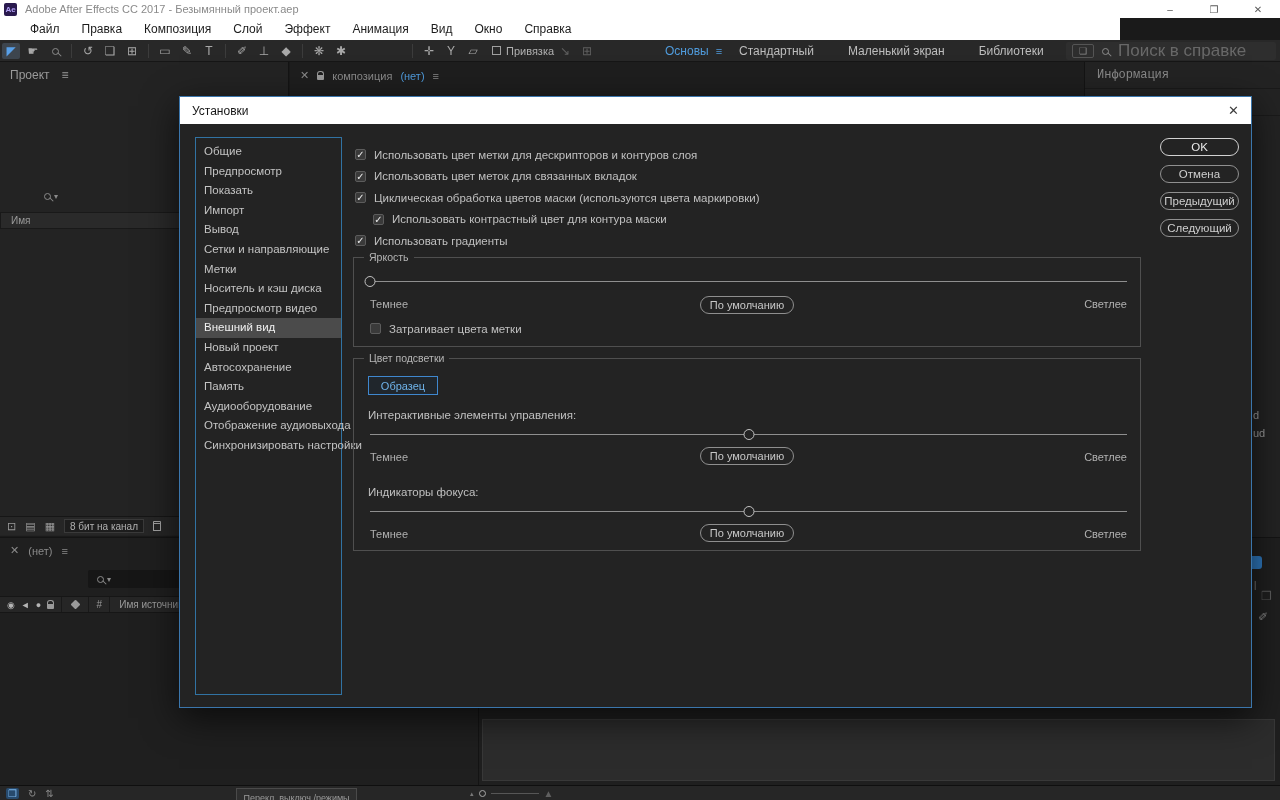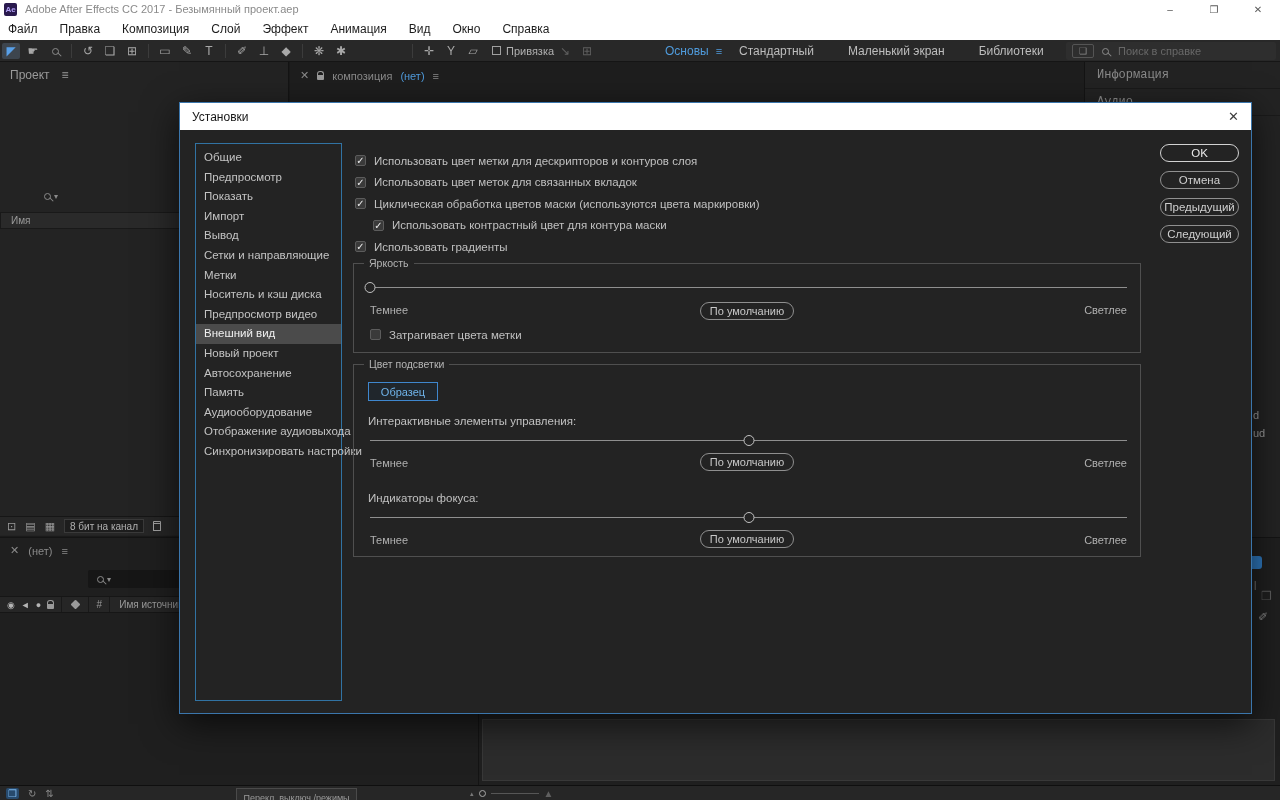--- a/index.html
+++ b/index.html
@@ -10,21 +10,21 @@
 
   
   .titlebar{left:0;top:0;width:1280px;height:18px;background:#ffffff;display:flex;align-items:center;}
   .ae-logo{width:13px;height:13px;margin-left:4px;background:#2a1a4e;color:#b2a1f7;font-size:8px;font-weight:bold;
     display:flex;align-items:center;justify-content:center;border-radius:2px;}
   .win-title{margin-left:8px;font-size:11px;color:#8a8a8a;}
   .win-controls{position:absolute;right:0;top:0;height:18px;display:flex;}
   .win-btn{width:44px;height:18px;display:flex;align-items:center;justify-content:center;color:#5a5a5a;font-size:10px;}
 
   
-  .menubar{left:0;top:18px;width:1280px;height:22px;background:#ffffff;display:flex;align-items:center;}
+  .menubar{left:0;top:18px;width:1120px;height:22px;background:#ffffff;display:flex;align-items:center;padding-left:22px;}
   .menu-item{padding:0 11px;font-size:12px;color:#1c1c1c;}
   .menu-item:first-child{padding-left:8px;}
 
   
   .toolbar{left:0;top:40px;width:1280px;height:22px;background:#282828;border-bottom:1px solid #161616;
     display:flex;align-items:center;color:#aeaeae;}
   .tool{min-width:18px;text-align:center;font-size:12px;color:#a8a8a8;padding:1px 2px;margin:0 2px;}
   .tool.active{background:#3d454e;color:#58a0e8;border-radius:2px;}
   .tsep{width:1px;height:14px;background:#3c3c3c;margin:0 5px;}
   .mag{display:inline-block;width:7px;height:7px;border:1px solid #8a8a8a;border-radius:50%;position:relative;}
@@ -33,21 +33,21 @@
   .snap-label{font-size:11px;color:#b0b0b0;}
   .dim{color:#5f5f5f;}
   .ws-tabs{position:absolute;left:648px;top:0;height:22px;display:flex;align-items:center;}
   .ws-tab{padding:0 17px;font-size:12px;color:#bdbdbd;}
   .ws-tab.active{color:#4f9bdc;}
   .ws-menu{color:#4f9bdc;font-size:11px;margin-left:-10px;}
   .ws-overflow{color:#9a9a9a;font-size:12px;margin-left:6px;}
   .help-area{position:absolute;left:1066px;top:2px;width:210px;height:18px;display:flex;align-items:center;background:#2e2e2e;border-radius:2px;}
   .tb-iconbox{width:22px;height:14px;border:1px solid #555;border-radius:2px;margin:0 8px 0 6px;display:flex;
     align-items:center;justify-content:center;color:#8d8d8d;font-size:9px;}
-  .help-input{background:transparent;border:none;outline:none;color:#8a8a8a;font-size:11px;width:150px;margin-left:7px;
+  .help-input{background:transparent;border:none;outline:none;color:#8a8a8a;font-size:17px;width:150px;margin-left:7px;
     font-family:"Liberation Sans",sans-serif;}
   .help-input::placeholder{color:#686868;}
 
   
   .panel{background:#232323;}
   .project-panel{left:0;top:62px;width:289px;height:474px;border-right:1px solid #141414;}
   .pp-header{height:26px;display:flex;align-items:center;padding-left:10px;gap:12px;color:#9a9a9a;font-size:12px;}
   .pp-search{position:absolute;left:0;top:124px;width:289px;height:20px;display:flex;align-items:center;padding-left:44px;gap:3px;}
   .caret{color:#8a8a8a;font-size:8px;}
   .pp-cols{position:absolute;left:0;top:150px;width:289px;height:17px;background:#2a2a2a;border-top:1px solid #191919;
@@ -92,21 +92,21 @@
     display:flex;align-items:center;}
   .sb-ic{font-size:10px;color:#8a8a8a;margin-left:9px;}
   .sb-ic.blue{background:#274a6d;color:#7ab4e8;border-radius:2px;padding:0 2px;margin-left:6px;}
   .modes-btn{position:absolute;left:236px;top:2px;width:121px;height:19px;background:#2e2e2e;border:1px solid #4a4a4a;
     color:#9a9a9a;font-size:9px;display:flex;align-items:center;justify-content:center;}
   .zoomctl{position:absolute;left:470px;top:0;height:15px;display:flex;align-items:center;gap:5px;color:#787878;}
   .z-knob{width:7px;height:7px;border:1px solid #a8a8a8;border-radius:50%;}
   .z-track{width:48px;height:1px;background:#565656;}
 
   
-  .dialog{left:179px;top:102px;width:1073px;height:612px;background:#232323;border:1px solid #3b76ac;
+  .dialog{left:179px;top:96px;width:1073px;height:612px;background:#232323;border:1px solid #3b76ac;
     box-shadow:0 10px 34px rgba(0,0,0,.65);}
   .dlg-titlebar{height:27px;background:#ffffff;display:flex;align-items:center;padding:0 12px;}
   .dlg-title{font-size:12px;color:#161616;}
   .dlg-close{margin-left:auto;color:#3c3c3c;font-size:13px;}
   .prefs-list{position:absolute;left:15px;top:40px;width:147px;height:558px;border:1px solid #3173a3;padding-top:4px;}
   .prefs-item{height:19.6px;line-height:19.6px;padding-left:8px;font-size:11.5px;color:#c3c3c3;white-space:nowrap;}
   .prefs-item.selected{background:#4b4b4b;color:#f0f0f0;}
   .cb-list{position:absolute;left:175px;top:47px;}
   .cb-row{height:21.5px;display:flex;align-items:center;gap:8px;}
   .cb-row.indent{margin-left:18px;}

